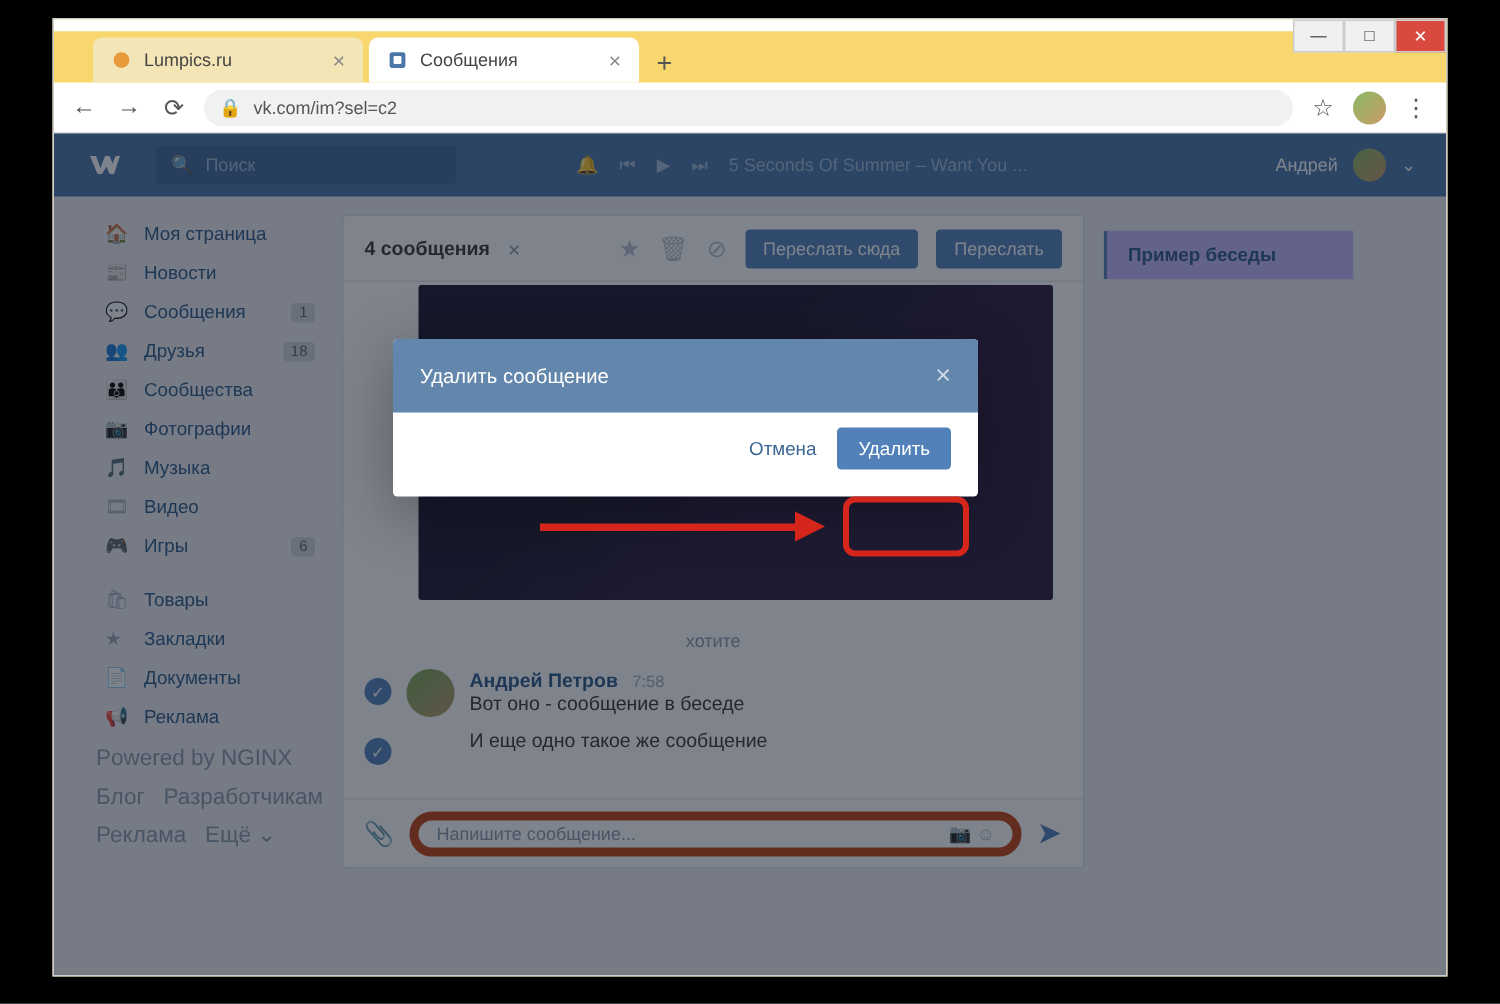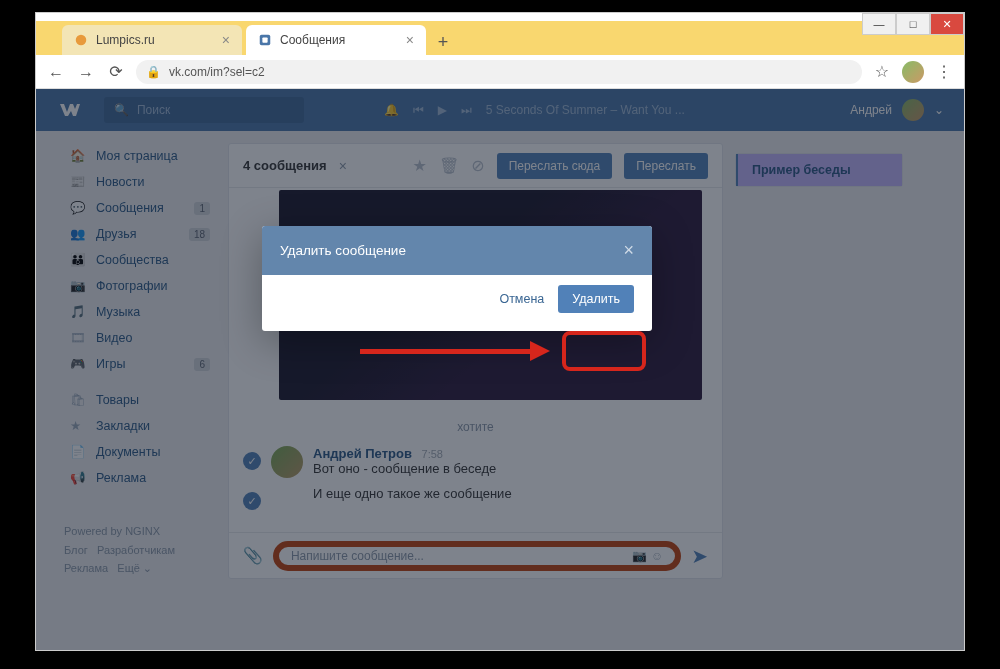--- a/index.html
+++ b/index.html
@@ -24,21 +24,21 @@
     .vk-logo { width: 28px; height: 28px; color: #fff; font-weight: bold; font-size: 20px; }
     .vk-search { width: 200px; height: 26px; background: #3e6898; border-radius: 3px; display: flex; align-items: center; padding: 0 10px; gap: 8px; color: #9fb9d6; font-size: 12px; }
     .vk-player { display: flex; align-items: center; gap: 14px; color: #9fb9d6; margin-left: 60px; font-size: 12px; }
     .vk-user { margin-left: auto; display: flex; align-items: center; gap: 10px; color: #fff; font-size: 12px; }
     .vk-body { display: flex; padding: 12px 40px 12px 28px; gap: 12px; }
     .vk-sidebar { width: 152px; font-size: 12.5px; }
     .sb-item { display: flex; align-items: center; padding: 5px 6px; color: #2a5885; gap: 10px; }
     .sb-item .ico { width: 16px; height: 16px; display: inline-block; color: #9aa8b8; }
     .sb-badge { margin-left: auto; background: #d0d4da; color: #5b6470; font-size: 10px; padding: 1px 5px; border-radius: 3px; }
     .sb-sep { height: 10px; }
-    .sb-foot { margin-top: 31px; font-size: 11px; color: #8b98a8; line-height: 1.7; }
+    .sb-foot { margin-top: 2px; font-size: 15px; color: #8b98a8; line-height: 1.7; }
     .vk-main { width: 495px; background: #fff; border: 1px solid #dfe3e8; border-radius: 3px; }
     .sel-bar { height: 44px; border-bottom: 1px solid #e7e8ec; display: flex; align-items: center; padding: 0 14px; gap: 12px; font-size: 13px; }
     .sel-count { font-weight: bold; color: #333; }
     .sel-clear { color: #8b98a8; font-size: 14px; }
     .sel-spacer { margin-left: auto; }
     .ico-btn { color: #b9c1cc; font-size: 16px; }
     .btn-blue { background: #5181b8; color: #fff; font-size: 12px; padding: 6px 12px; border-radius: 3px; }
     .msg-area { padding: 0; }
     .msg-img { height: 210px; background: linear-gradient(140deg,#1a1528 40%,#2a1838 60%); margin: 2px 20px 12px 50px; position: relative; border-radius: 2px; }
     .date-sep { text-align: center; font-size: 12px; color: #8b98a8; padding: 8px; }

